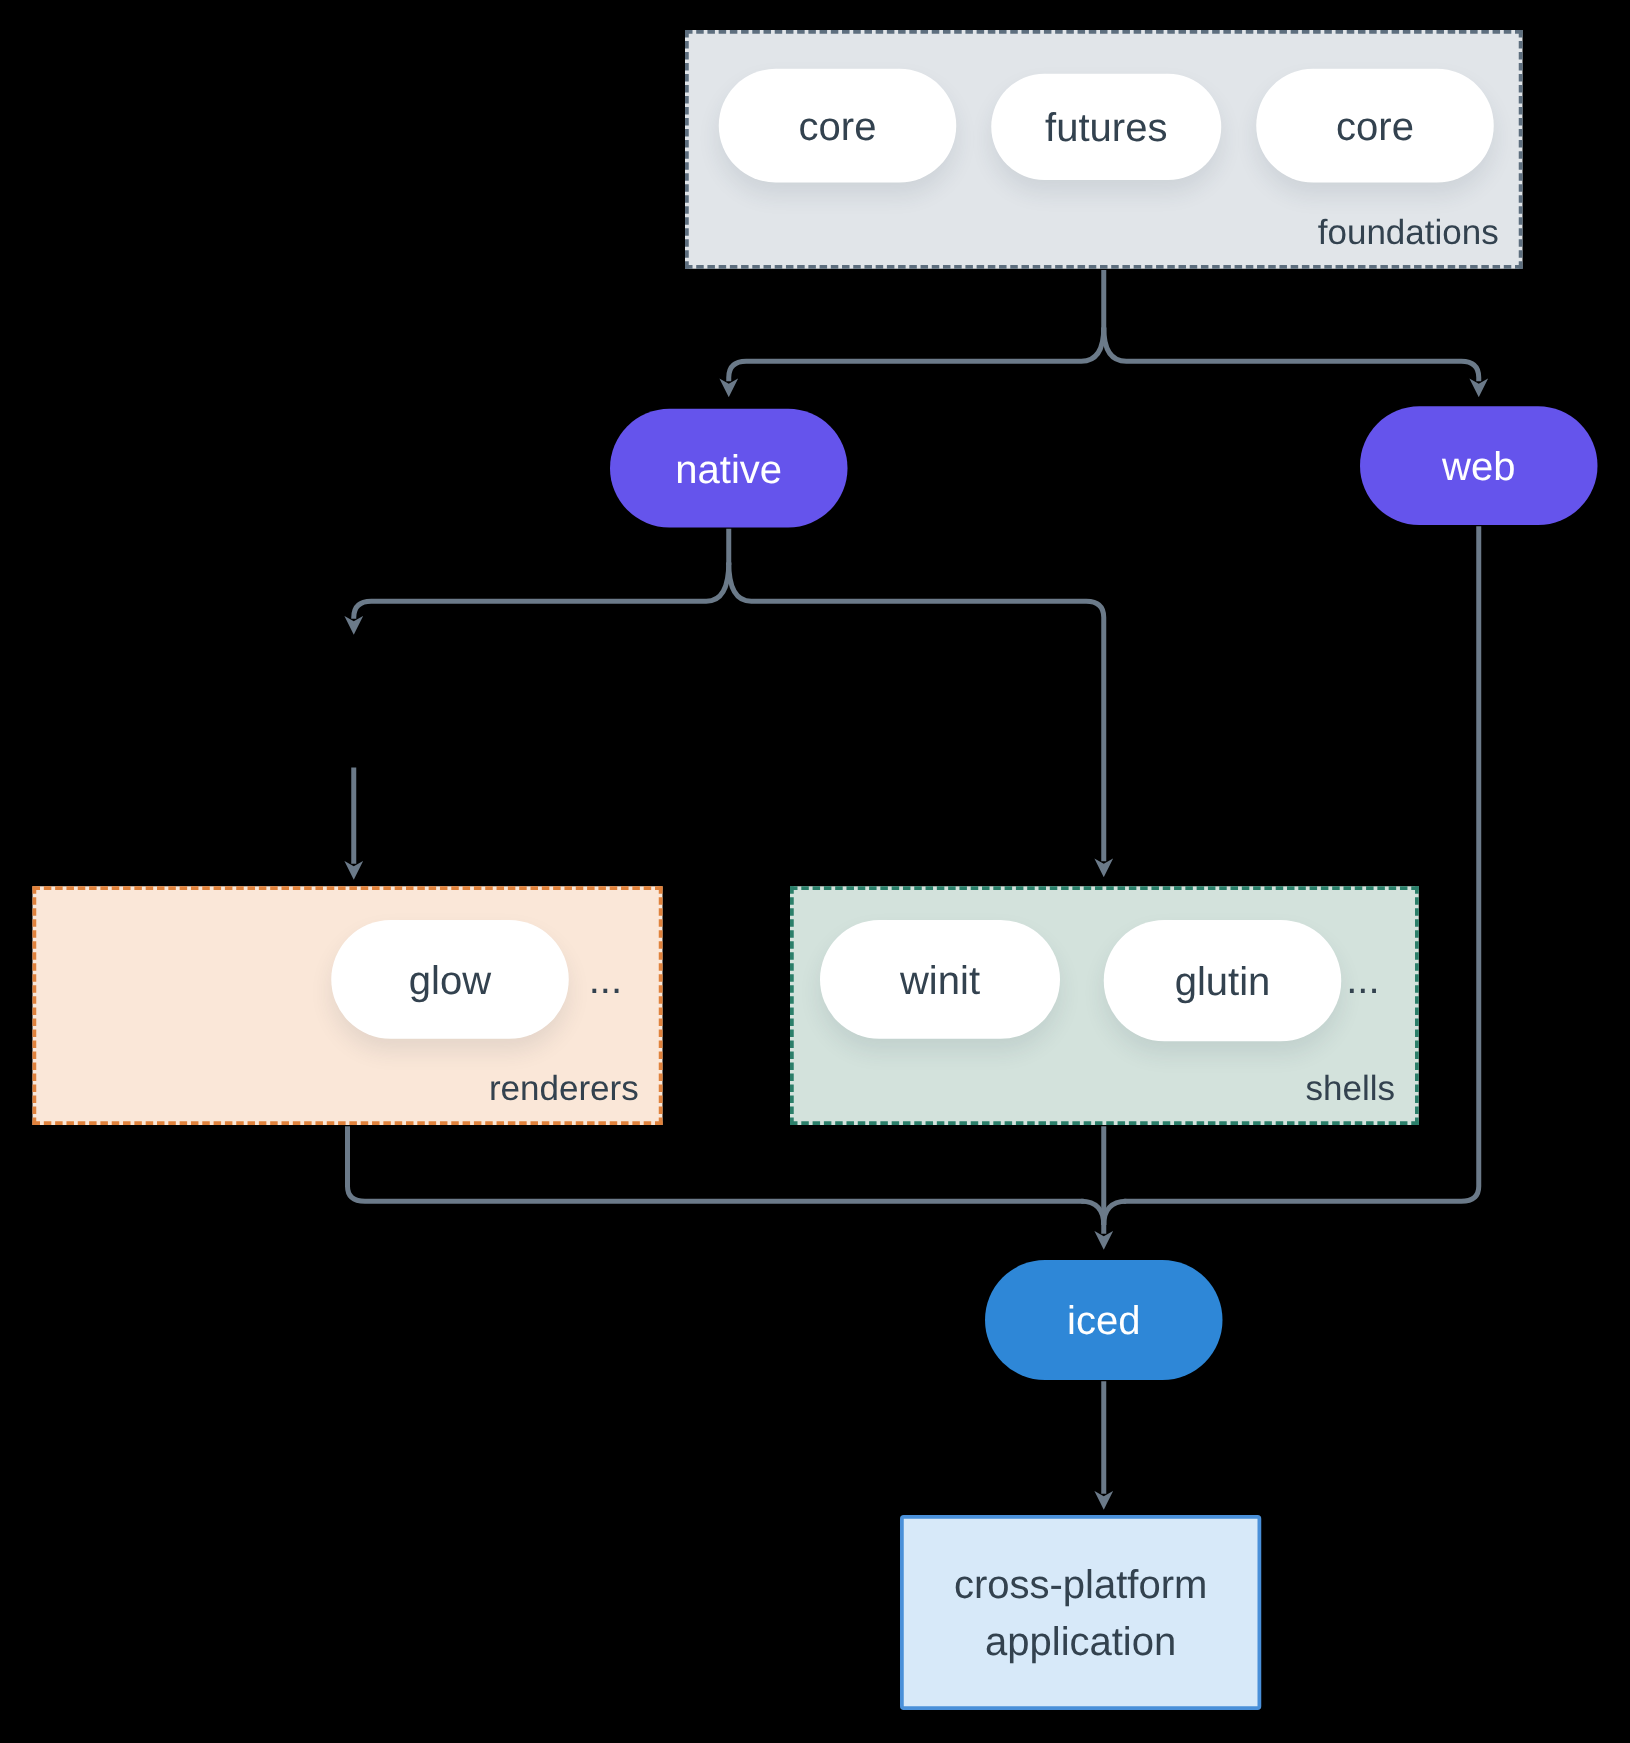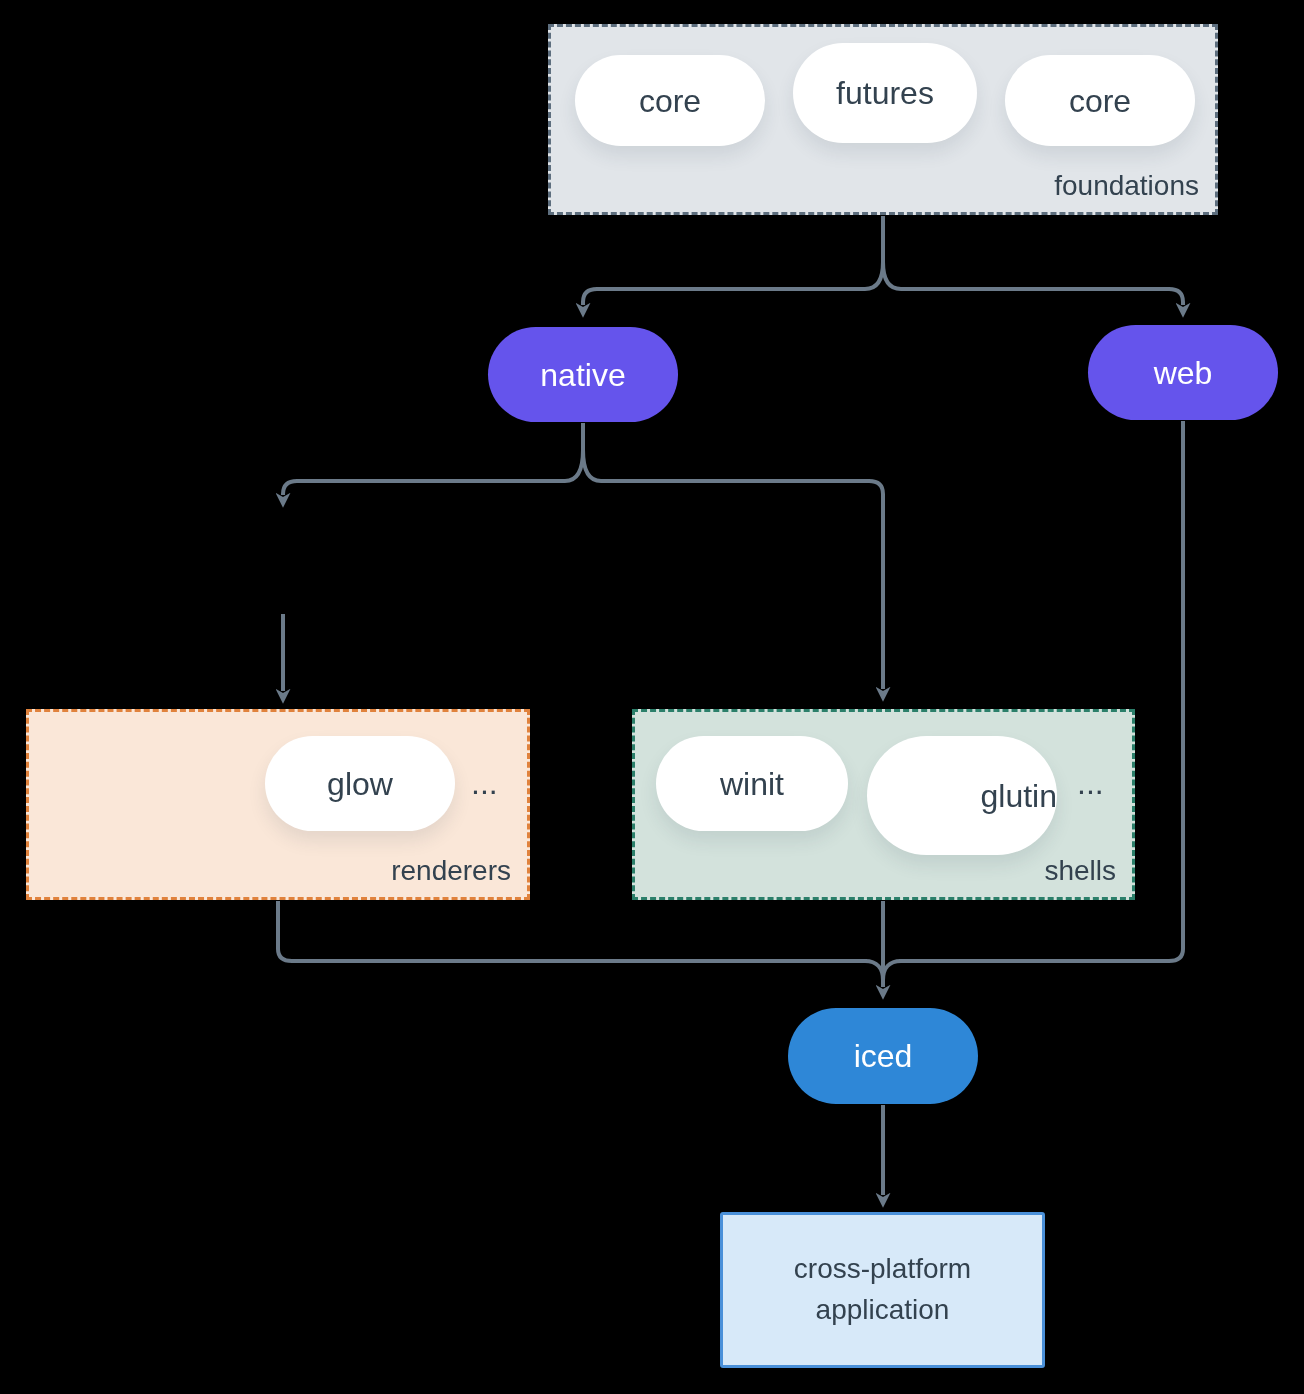--- a/index.html
+++ b/index.html
@@ -33,25 +33,25 @@
   .group-label { position:absolute; right:16px; bottom:10px; font-size:28px;
     color:var(--slate_text); }
   .dots { position:absolute; display:flex; align-items:center; font-size:32px;
     color:var(--slate_text); }
 
   .node-native   { left:488px;  top:327px;  width:190px; height:95px; }
   .node-web      { left:1088px; top:325px;  width:190px; height:95px; }
   .node-graphics { left:188px;  top:517px;  width:190px; height:96px; }
   .node-iced     { left:788px;  top:1008px; width:190px; height:96px; }
 
-  .app-box { position:absolute; left:720px; top:1212px; width:325px; height:156px;
+  .app-box { position:absolute; left:720px; top:1212px; width:289px; height:156px;
     box-sizing:border-box; background:var(--app_bg);
     border:3px solid var(--app_border); border-radius:3px;
     display:flex; flex-direction:column; align-items:center; justify-content:center;
-    font-size:28px; line-height:1.45; color:var(--slate_text); }
+    font-size:32px; line-height:1.45; color:var(--slate_text); }
 </style>
 </head>
 <body>
 
 <div class="stage">
 
   <svg class="edges" width="1304" height="1394" viewBox="0 0 1304 1394">
     <defs>
       <marker id="arrow" viewBox="0 0 10 10" refX="1.5" refY="5" markerUnits="userSpaceOnUse" markerWidth="15" markerHeight="15" orient="auto">
         <path d="M0 0 L10 5 L0 10 L2.8 5 Z"></path>
@@ -74,21 +74,21 @@
     <path class="edge" d="M901 961 C889 961 883 968 883 980"></path>
     <path class="edge" d="M883 901 V987" marker-end="url(#arrow)"></path>
 
     <path class="edge" d="M883 1105 V1195" marker-end="url(#arrow)"></path>
   </svg>
 
   <div class="group group-foundations">
     <div class="pill white" style="left:24px; top:28px; width:190px; height:91px;">
       <span>core</span>
     </div>
-    <div class="pill white" style="left:242px; top:16px; width:184px; height:100px;">
+    <div class="pill white" style="left:242px; top:32px; width:184px; height:85px;">
       <span>futures</span>
     </div>
     <div class="pill white" style="left:454px; top:28px; width:190px; height:91px;">
       <span>core</span>
     </div>
     <div class="group-label">foundations</div>
   </div>
 
   <div class="pill purple node-native">
     <span>native</span>
@@ -103,21 +103,21 @@
       <span>glow</span>
     </div>
     <div class="dots" style="left:442px; top:24px; height:95px;">...</div>
     <div class="group-label">renderers</div>
   </div>
 
   <div class="group group-shells">
     <div class="pill white" style="left:21px; top:24px; width:192px; height:95px;">
       <span>winit</span>
     </div>
-    <div class="pill white" style="left:232px; top:24px; width:190px; height:119px;justify-content:flex-end;">
+    <div class="pill white" style="left:248px; top:24px; width:190px; height:97px;">
       <span>glutin</span>
     </div>
     <div class="dots" style="left:442px; top:24px; height:95px;">...</div>
     <div class="group-label">shells</div>
   </div>
 
   <div class="pill blue node-iced">
     <span>iced</span>
   </div>
 

